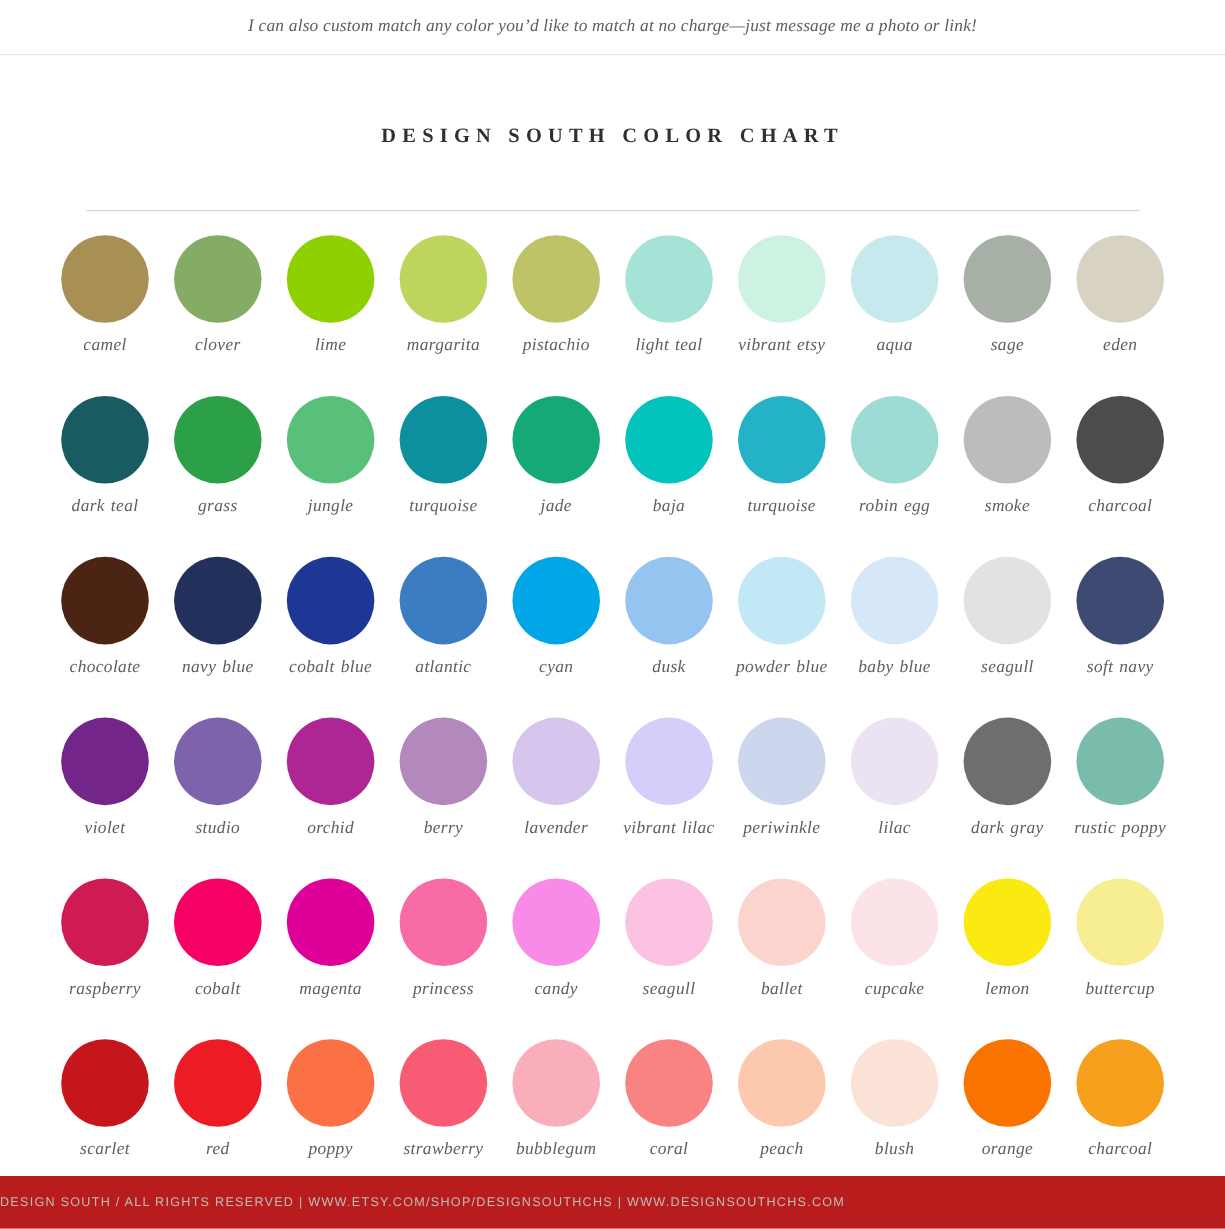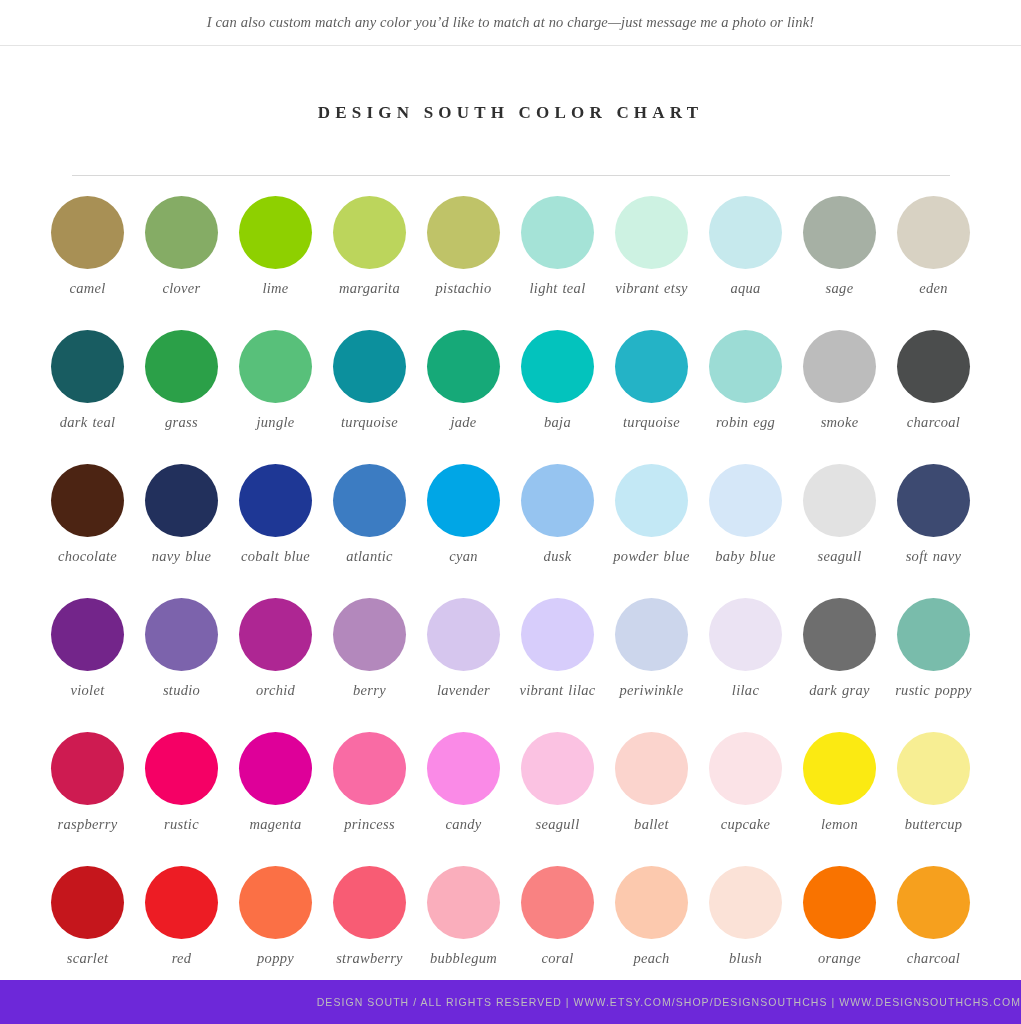--- a/index.html
+++ b/index.html
@@ -97,22 +97,22 @@
 
   
   .footer {
     position: absolute;
     bottom: 0;
     left: 0;
     width: 1021px;
     height: 44px;
     display: flex;
     align-items: center;
-    justify-content: flex-end;
-    background: #6d28d9;
+    justify-content: flex-start;
+    background: #b91c1c;
   }
   .footer-text {
     font-family: "Liberation Sans", "DejaVu Sans", sans-serif;
     font-size: 10.5px;
     letter-spacing: 1.05px;
     color: #bdbdbd;
     text-transform: uppercase;
     white-space: nowrap;
   }
 </style>
@@ -297,21 +297,21 @@
         <span class="swatch-label">rustic poppy</span>
       </div>
     </div>
     <div class="row">
       <div class="swatch">
         <span class="dot" style="background: rgb(206, 27, 81);"></span>
         <span class="swatch-label">raspberry</span>
       </div>
       <div class="swatch">
         <span class="dot" style="background: rgb(245, 0, 101);"></span>
-        <span class="swatch-label">rustic</span>
+        <span class="swatch-label">cobalt</span>
       </div>
       <div class="swatch">
         <span class="dot" style="background: rgb(222, 0, 153);"></span>
         <span class="swatch-label">magenta</span>
       </div>
       <div class="swatch">
         <span class="dot" style="background: rgb(249, 107, 164);"></span>
         <span class="swatch-label">princess</span>
       </div>
       <div class="swatch">

